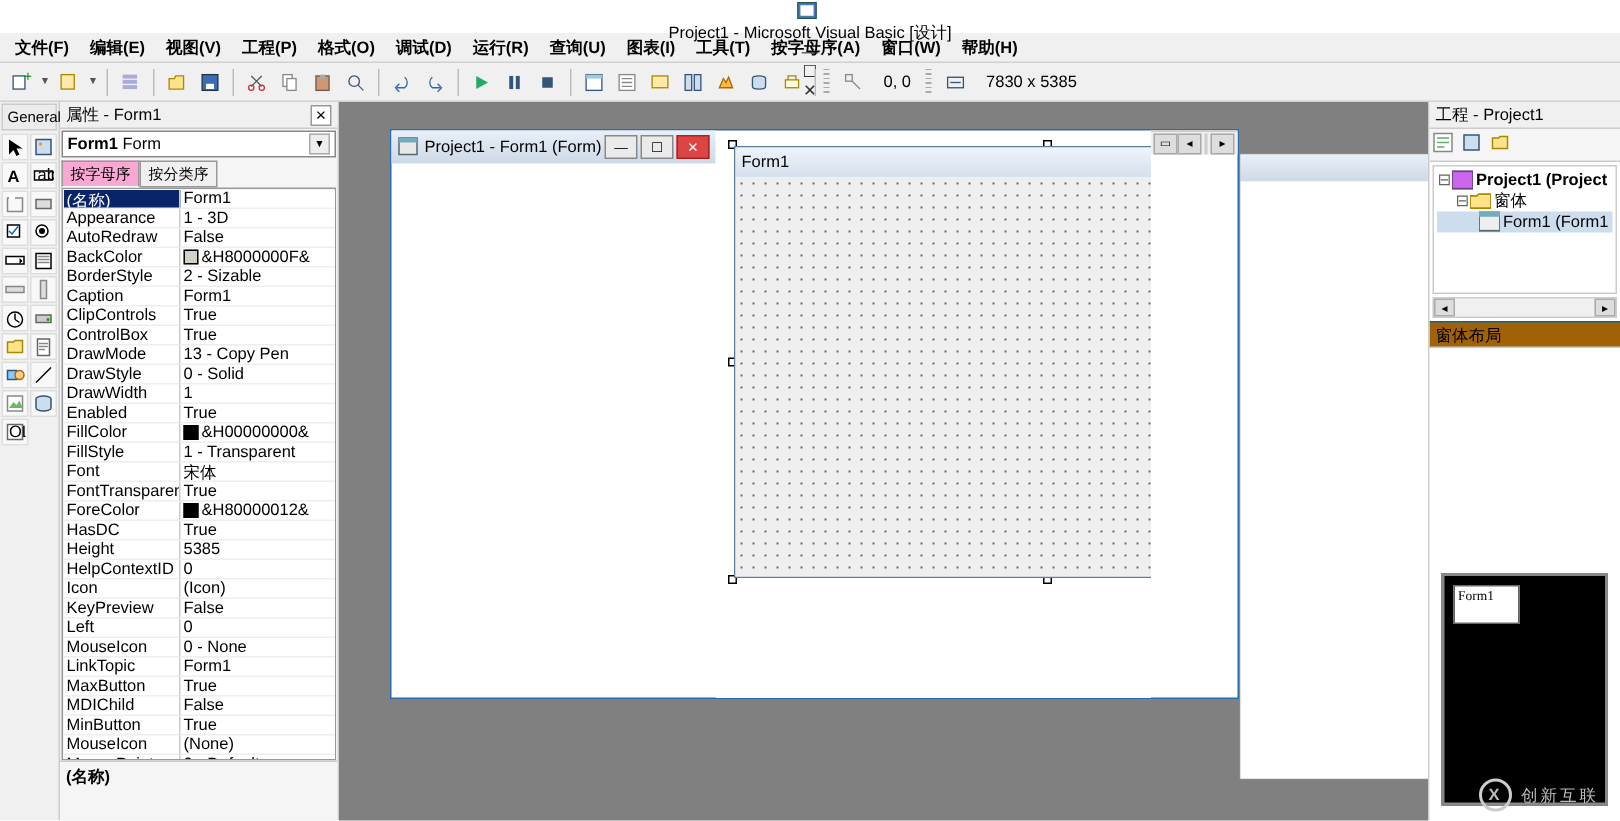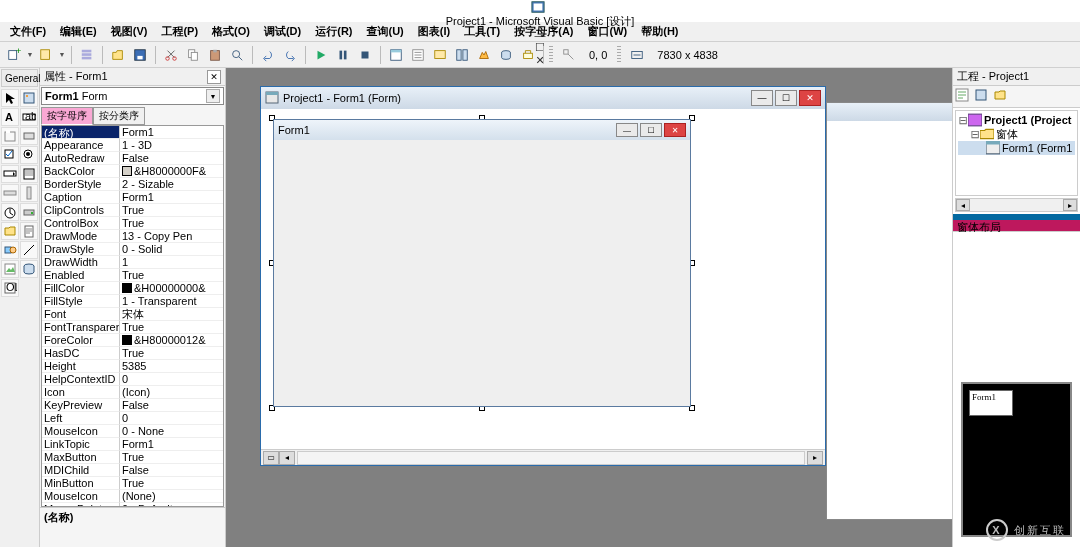--- a/index.html
+++ b/index.html
@@ -37,21 +37,21 @@
 .propwin .list { flex:1; overflow:auto; border:1px solid #999; margin:0 1px; background:#fff; }
 .propwin .row { display:flex; height:13px; font-family:SimSun, monospace; font-size:11px; }
 .propwin .row .n { width:78px; border-right:1px solid #ccc; border-bottom:1px solid #eee; padding:0 2px; overflow:hidden; white-space:nowrap; }
 .propwin .row .v { flex:1; border-bottom:1px solid #eee; padding:0 2px; overflow:hidden; white-space:nowrap; display:flex; align-items:center; gap:2px; }
 .propwin .row.sel .n { background:#0a246a; color:#fff; }
 .propwin .swatch { width:10px; height:10px; border:1px solid #000; display:inline-block; }
 .propwin .desc { border-top:1px solid #ccc; padding:2px 4px; height:40px; background:#f5f5f5; }
 .propwin .desc .dn { font-weight:bold; }
 
 .mdi { flex:1; background:#808080; position:relative; overflow:hidden; }
-.designwin { position:absolute; left:34px; top:18px; width:566px; height:380px; background:#fff; border:1px solid #2a6bab; display:flex; flex-direction:column; }
+.designwin { position:absolute; left:34px; top:18px; width:566px; height:380px; background:#fff; border:1px solid #2a6bab; display:flex; flex-direction:row; }
 .designwin .dwt { height:22px; background:linear-gradient(#e8f0f8,#cdd9e6); display:flex; align-items:center; padding:0 4px; }
 .designwin .dwt .vbico { width:14px; height:14px; margin-right:4px; }
 .designwin .dwt .spacer { flex:1; }
 .designwin .dwt .wb { width:22px; height:16px; border:1px solid #888; margin-left:2px; background:#eaeaea; display:flex; align-items:center; justify-content:center; font-size:9px; }
 .designwin .dwt .wb.close { background:#d44; color:#fff; border-color:#a22; }
 .designwin .body { flex:1; background:#fff; position:relative; overflow:auto; }
 .formdesign { position:absolute; left:8px; top:6px; width:426px; height:296px; }
 .formdesign .handle { width:6px; height:6px; background:#fff; border:1px solid #000; position:absolute; }
 .formdesign .fwin { position:absolute; left:4px; top:4px; right:4px; bottom:4px; border:1px solid #5a7aa0; background:#fff; display:flex; flex-direction:column; }
 .formdesign .ftitle { height:20px; background:linear-gradient(#eef4fa,#d4e0ec); display:flex; align-items:center; padding:0 4px; }
@@ -73,21 +73,21 @@
 .rp-tb .tbtn { width:18px; height:18px; }
 .proj-tree { flex:0 0 86px; background:#fff; border:1px solid #ccc; margin:2px; padding:2px; font-family:SimSun,monospace; font-size:11px; line-height:14px; overflow:hidden; }
 .proj-tree .node { display:flex; align-items:center; white-space:nowrap; }
 .proj-tree .exp { width:10px; text-align:center; color:#666; }
 .proj-tree .fico { width:14px;height:12px; margin-right:2px; display:inline-flex; align-items:center; justify-content:center; }
 .proj-tree .sel { background:#cde; }
 .rp-hscroll { height:14px; border:1px solid #ccc; margin:0 2px 2px; background:#f0f0f0; display:flex; }
 .rp-hscroll .sbtn { width:14px; border:1px solid #aaa; background:#ddd; display:flex;align-items:center;justify-content:center;font-size:8px; }
 .rp-hscroll .track { flex:1; }
 
-.layout-hdr { height:18px; background:#be185d; border-top:6px solid #0369a1; border-bottom:1px solid #ccc; padding:0 4px; display:flex; align-items:flex-start; }
+.layout-hdr { height:18px; background:#a16207; border-top:1px solid #0369a1; border-bottom:1px solid #ccc; padding:0 4px; display:flex; align-items:flex-end; }
 .layoutpane { flex:1; background:#fff; position:relative; }
 .monitor { position:absolute; left:8px; top:150px; right:8px; bottom:10px; border:2px solid #888; background:#000; }
 .monitor .mini { position:absolute; left:6px; top:6px; width:44px; height:26px; background:#fff; border:1px solid #666; font-size:9px; padding:1px 2px; font-family:SimSun; }
 
 .watermark { position:absolute; right:14px; bottom:6px; display:flex; align-items:center; gap:6px; color:#bbb; font-size:12px; letter-spacing:2px; pointer-events:none; }
 .watermark .logo { width:22px; height:22px; border:2px solid #ccc; border-radius:50%; display:flex; align-items:center; justify-content:center; font-weight:bold; }
 b.k { font-weight:bold; }
 </style>
 </head>
 <body>
@@ -260,21 +260,21 @@
       </svg>
     </div>
   <span class="txt">0, 0</span>
   <span class="grip"></span>
   <div class="tbtn">
       <svg viewBox="0 0 16 16">
         <rect x="2" y="4" width="12" height="8" fill="none" stroke="#357"></rect>
         <path d="M4 8h8" stroke="#357"></path>
       </svg>
     </div>
-  <span class="txt">7830 x 4838</span>
+  <span class="txt">7830 x 5385</span>
 </div>
 
 <div class="workspace">
 
   <div class="toolbox">
     <div class="tab">General</div>
     <div class="grid" id="toolboxgrid">
         <div class="tool">
           <svg viewBox="0 0 14 14">
             <path d="M3 2l0 10 3-3 2 4 2-1-2-4h4z" fill="#000"></path>

